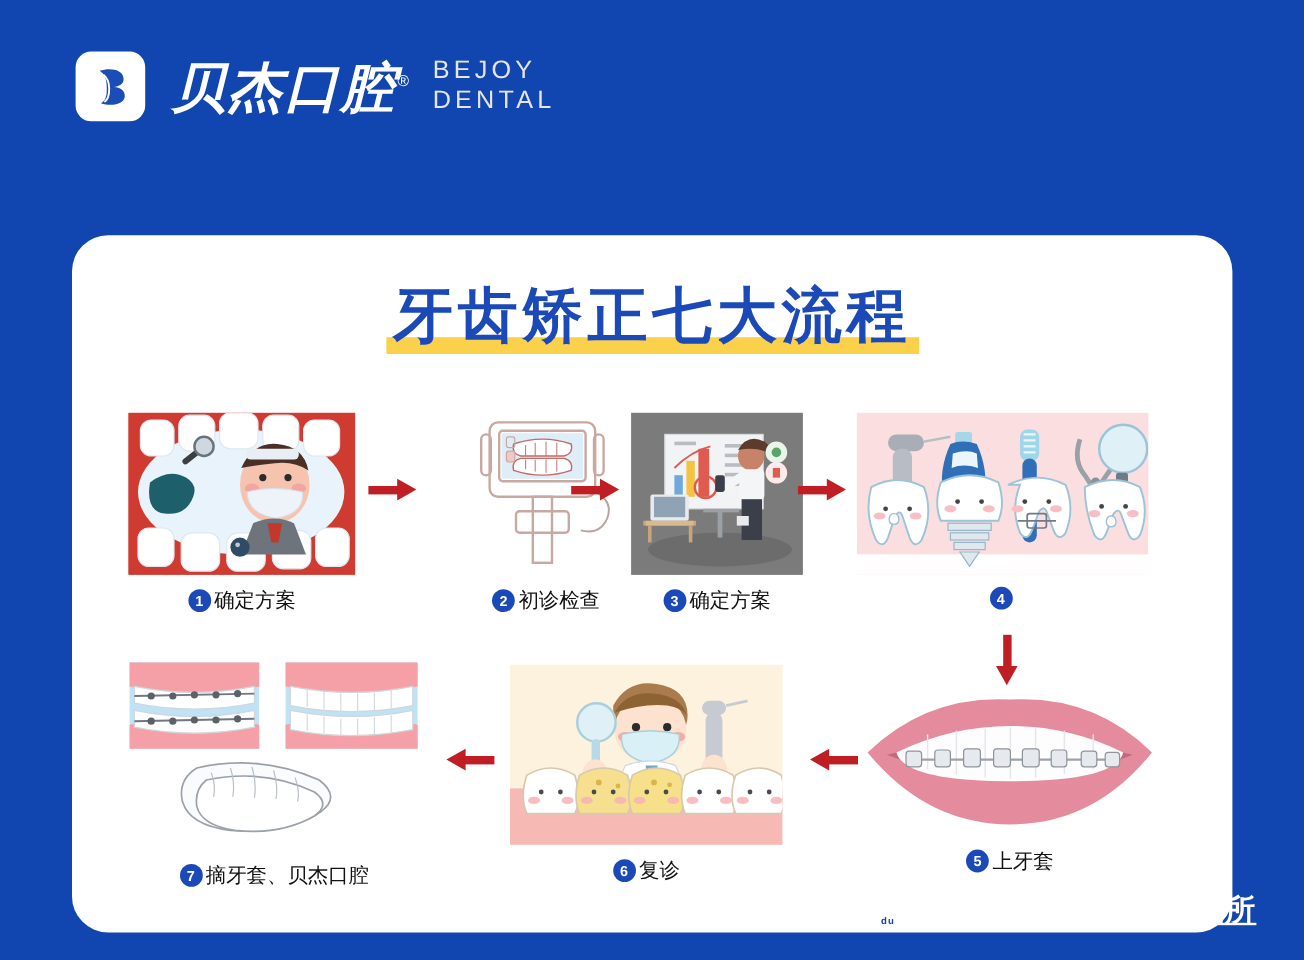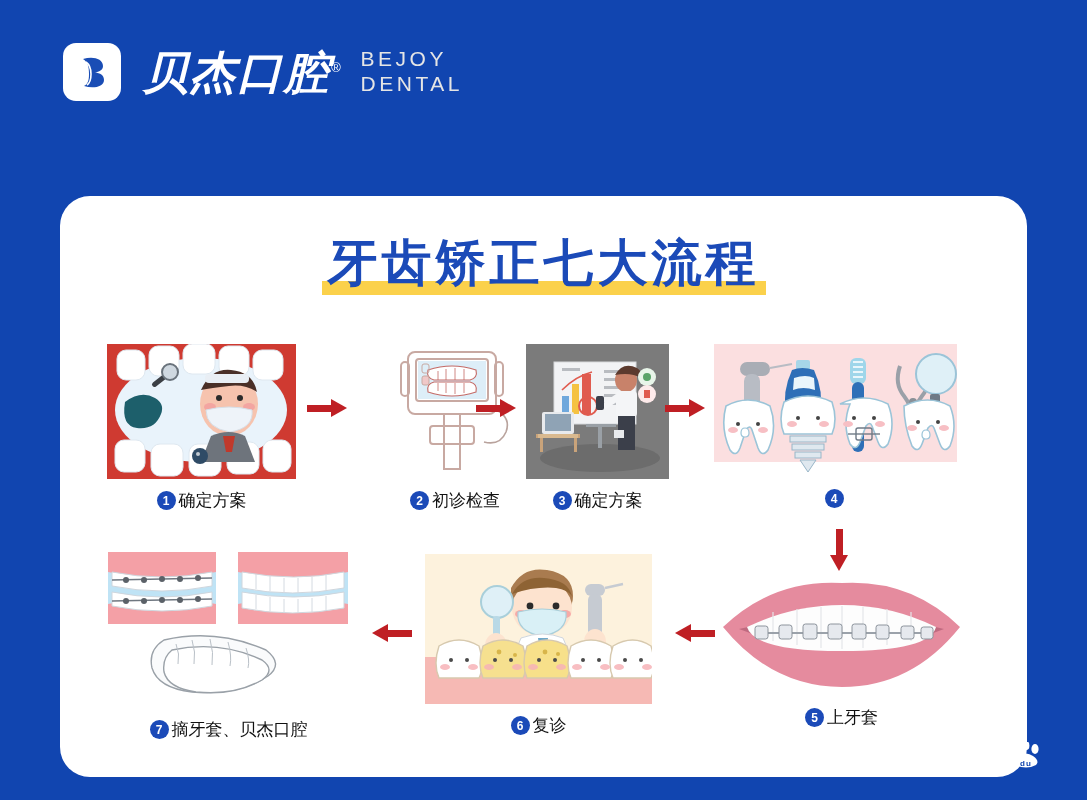--- a/index.html
+++ b/index.html
@@ -559,15 +559,16 @@
   <div class="footer">
     <span class="paw">
       <svg width="30" height="26" viewBox="0 0 30 26" aria-hidden="true">
         <ellipse cx="6" cy="6" rx="3.6" ry="5" fill="#ffffff"></ellipse>
         <ellipse cx="15" cy="3.6" rx="3.4" ry="4.6" fill="#ffffff"></ellipse>
         <ellipse cx="24" cy="7" rx="3.6" ry="5" fill="#ffffff"></ellipse>
         <path d="M8 14 q7 -5 14 0 q7 5 3 9 q-10 5 -20 0 q-4 -4 3 -9 Z" fill="#ffffff"></path>
         <text x="15" y="24" font-size="8" font-weight="700" fill="#1145b0" text-anchor="middle" font-family="Liberation Sans, sans-serif">du</text>
       </svg>
     </span>
+    <span>@合肥贝杰种植牙研究所</span>
   </div>
 
 </div>
 
 </body></html>

